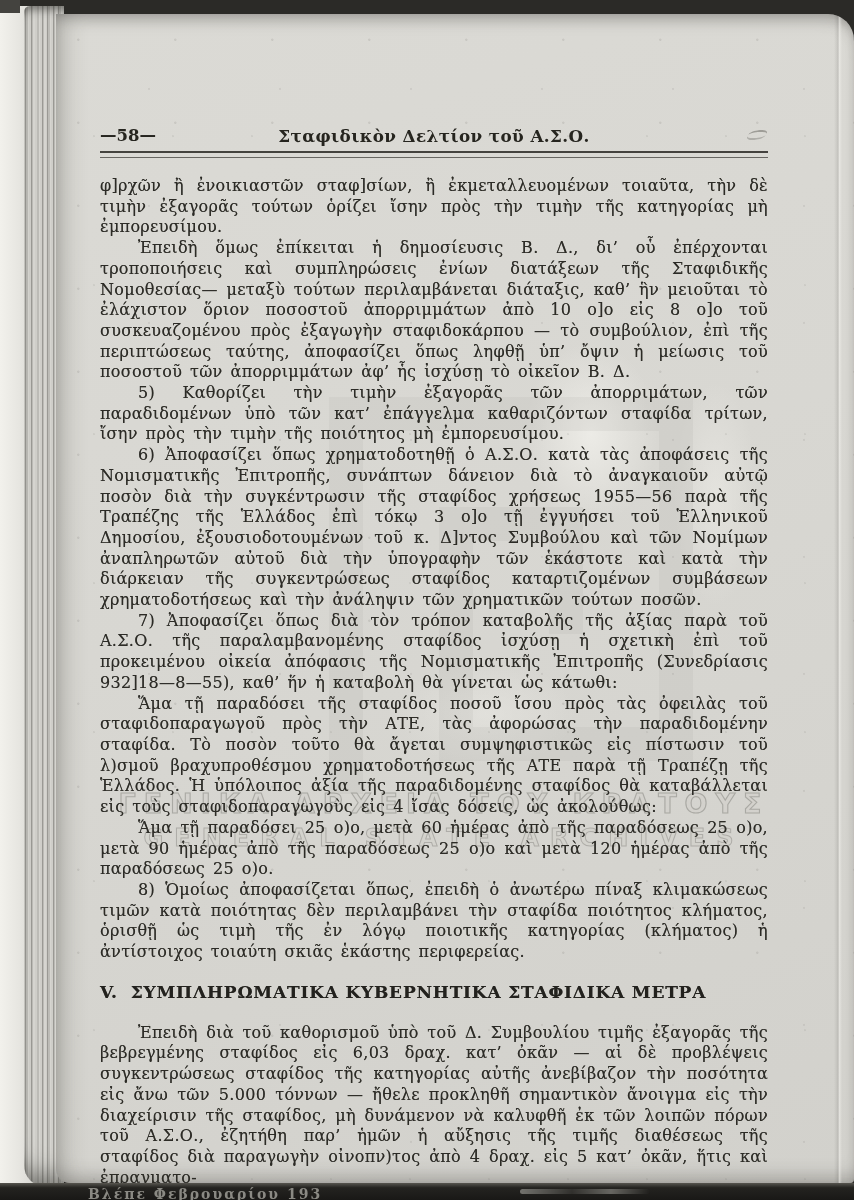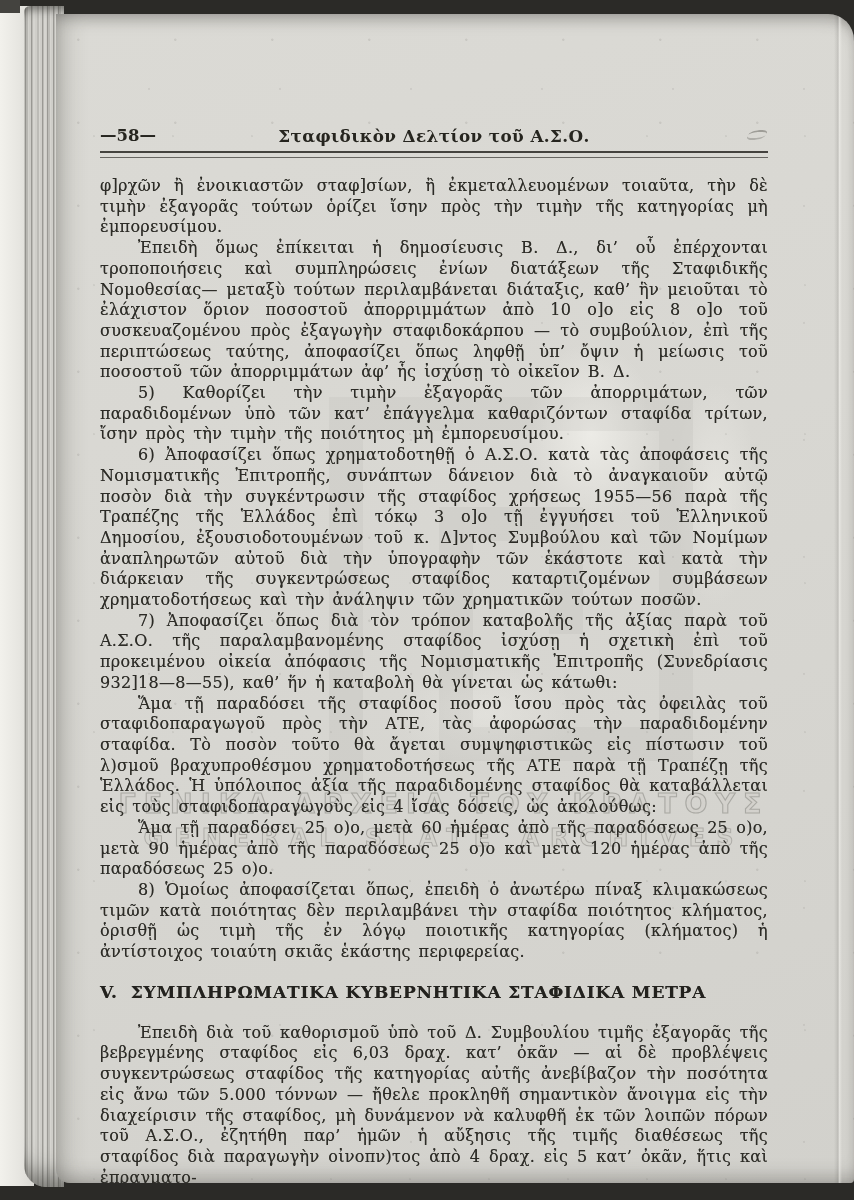--- a/index.html
+++ b/index.html
@@ -143,14 +143,18 @@
       <h2 class="sec-head">
         <span>V.</span>
         <span>ΣΥΜΠΛΗΡΩΜΑΤΙΚΑ ΚΥΒΕΡΝΗΤΙΚΑ ΣΤΑΦΙΔΙΚΑ ΜΕΤΡΑ</span>
       </h2>
 
       <p class="indent post">Ἐπειδὴ διὰ τοῦ καθορισμοῦ ὑπὸ τοῦ Δ. Συμβουλίου τιμῆς ἐξαγορᾶς τῆς βεβρεγμένης σταφίδος εἰς 6,03 δραχ. κατ’ ὀκᾶν — αἱ δὲ προβλέψεις συγκεντρώσεως σταφίδος τῆς κατηγορίας αὐτῆς ἀνεβίβαζον τὴν ποσότητα εἰς ἄνω τῶν 5.000 τόννων — ἤθελε προκληθῆ σημαντικὸν ἄνοιγμα εἰς τὴν διαχείρισιν τῆς σταφίδος, μὴ δυνάμενον νὰ καλυφθῆ ἐκ τῶν λοιπῶν πόρων τοῦ Α.Σ.Ο., ἐζητήθη παρ’ ἡμῶν ἡ αὔξησις τῆς τιμῆς διαθέσεως τῆς σταφίδος διὰ παραγωγὴν οἰνοπν)τος ἀπὸ 4 δραχ. εἰς 5 κατ’ ὀκᾶν, ἥτις καὶ ἐπραγματο-</p>
 
     </div>
   </div>
 
+  <div class="bottom-band">
+    <span class="frag">Βλέπε Φεβρουαρίου 193</span>
+    <span class="smear"></span>
+  </div>
 
 </div>
 
 </body></html>

